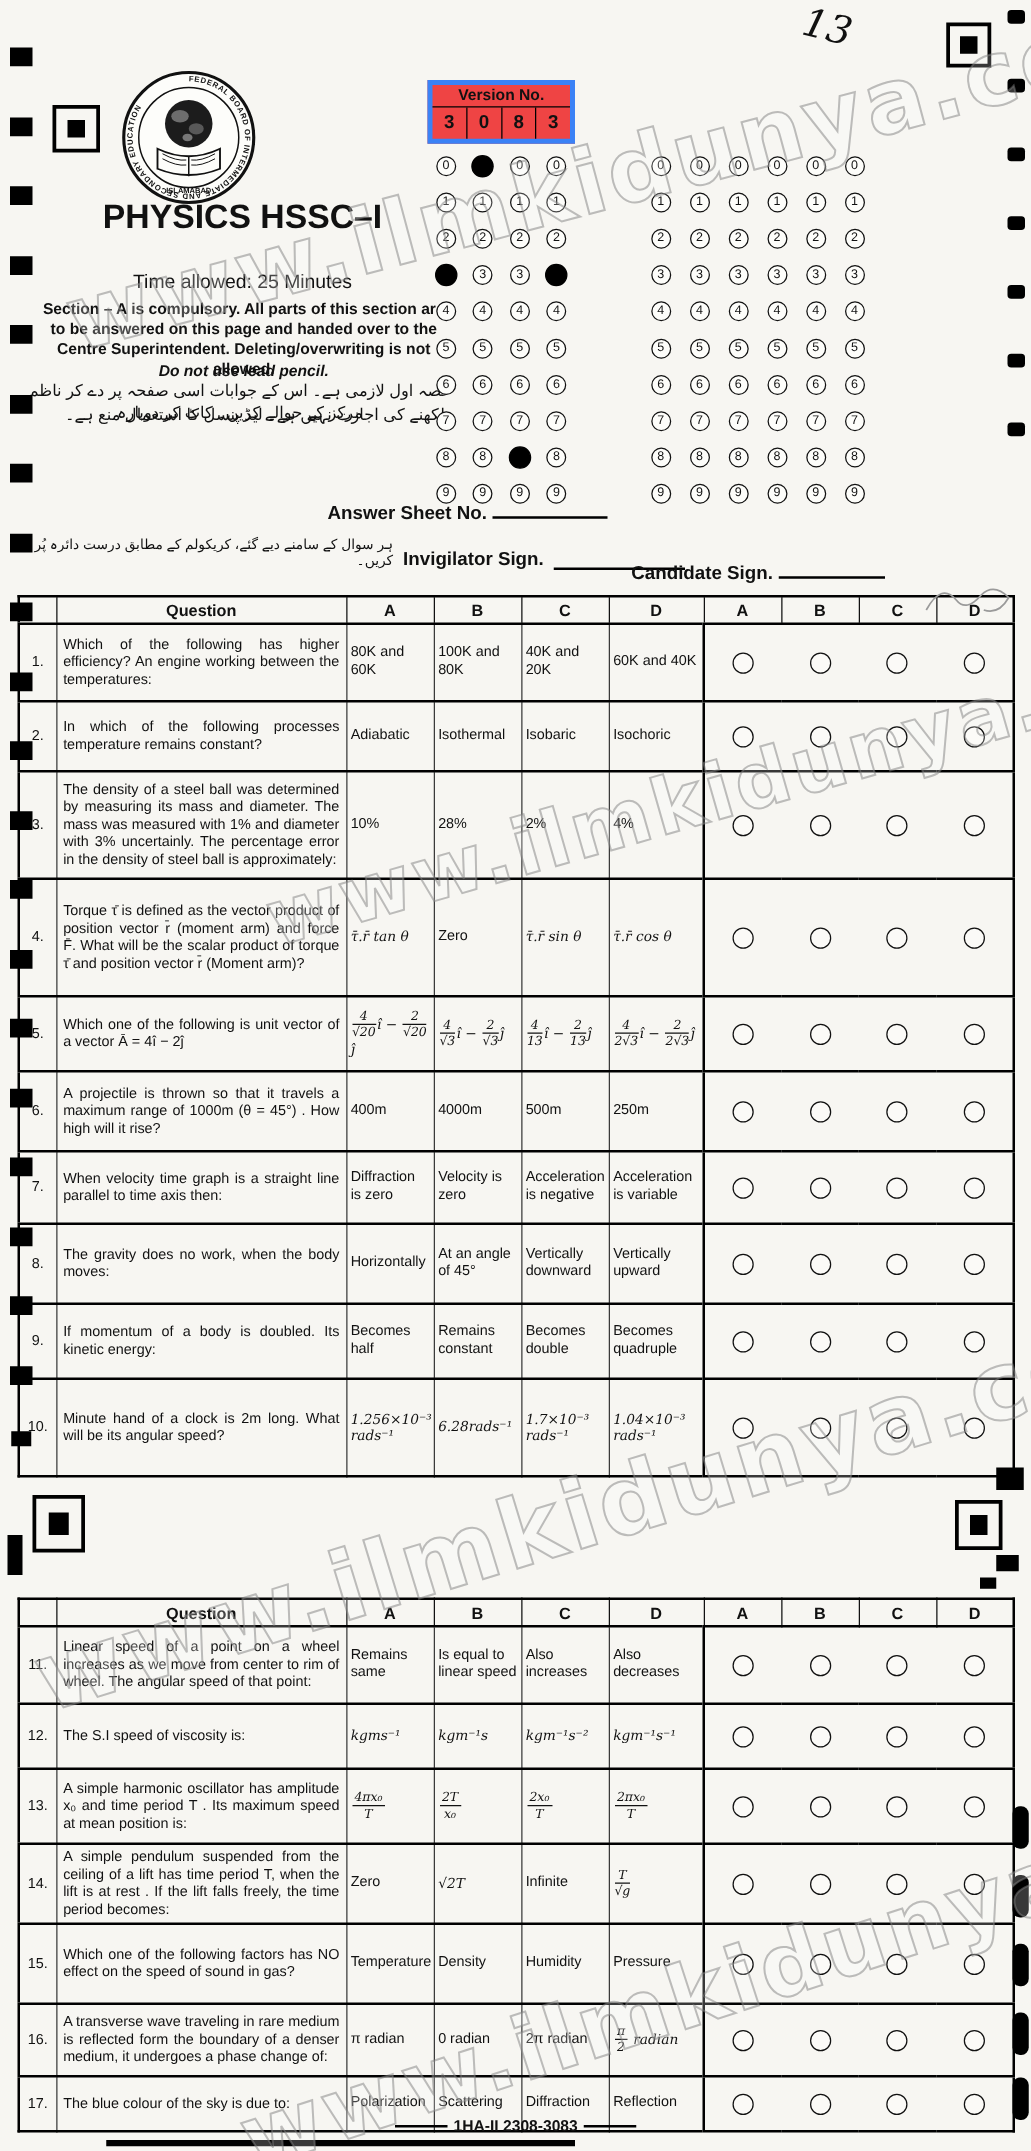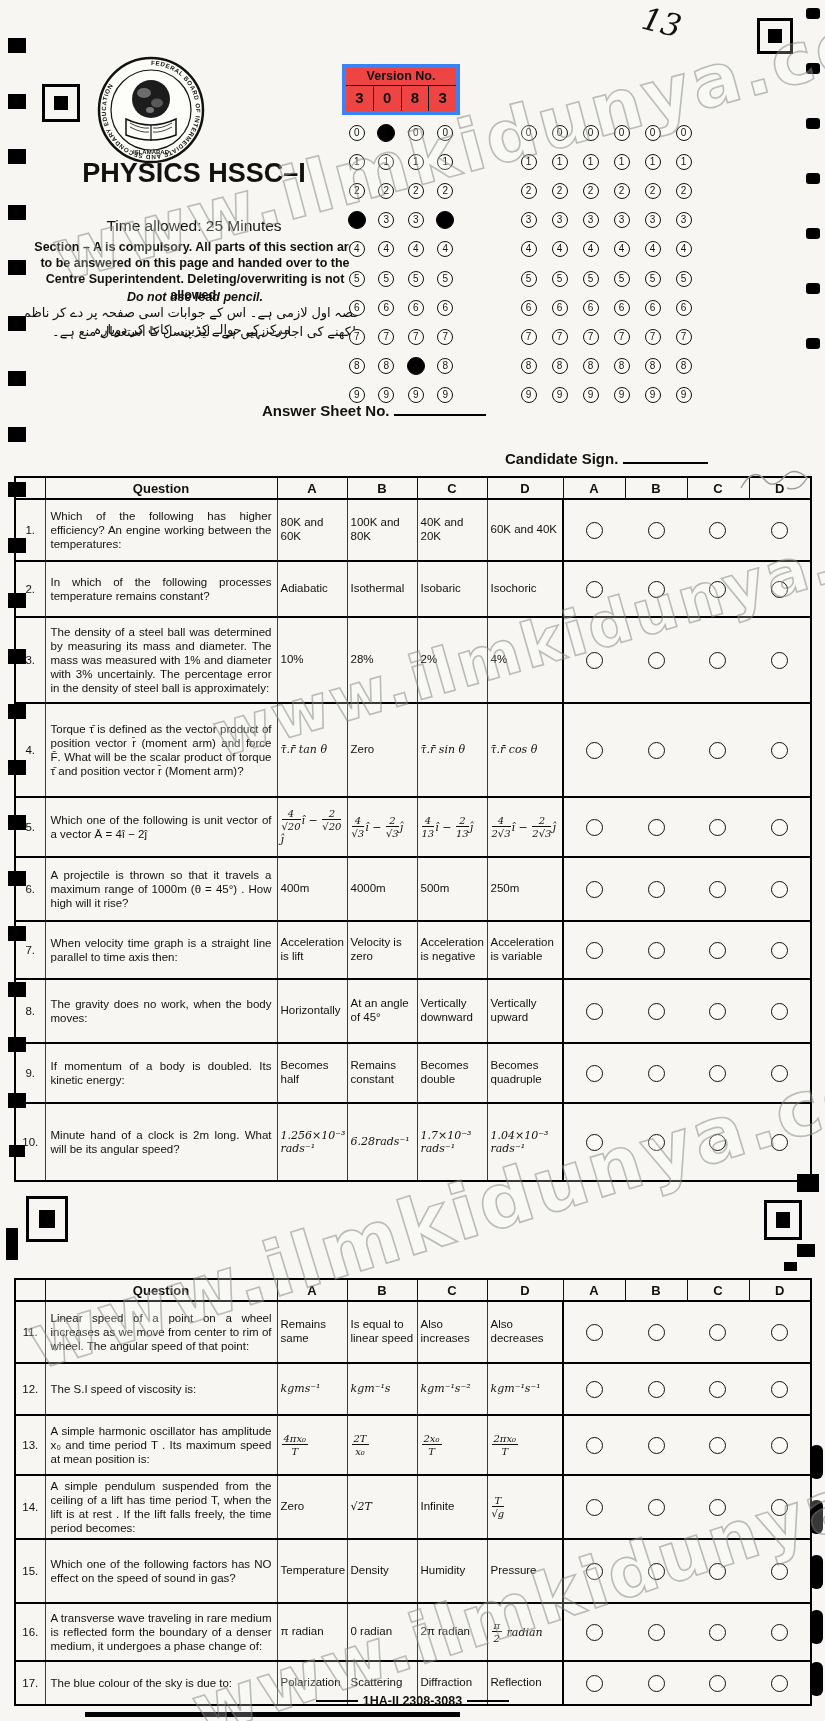--- a/index.html
+++ b/index.html
@@ -240,20 +240,25 @@
       <span class="bdigit">9</span>
       <span class="bdigit">9</span>
       <span class="bdigit">9</span>
       <span class="bdigit">9</span>
     </div>
 
   <div class="asn">
     <span>Answer Sheet No.</span>
     <span class="uline" style="width:92px;"></span>
   </div>
+  <div class="invrow">
+    <span class="inv-urdu">ہر سوال کے سامنے دیے گئے، کریکولم کے مطابق درست دائرہ پُر کریں۔</span>
+    <span class="inv-label">Invigilator Sign.</span>
+    <span class="uline" style="width:105px;"></span>
+  </div>
   <div class="cand">
     <span>Candidate Sign.</span>
     <span class="uline" style="width:85px;"></span>
   </div>
   <svg class="squig" width="80" height="42">
     <path d="M6,30 Q18,8 30,22 Q38,32 50,18 Q60,8 72,20 Q64,34 52,30" fill="none" stroke="#9a9a9a" stroke-width="1.4"></path>
   </svg>
 
   <table class="qtable" id="table1">
     <colgroup>
@@ -399,21 +404,21 @@
               <span class="abub"></span>
               <span class="abub"></span>
               <span class="abub"></span>
               <span class="abub"></span>
             </div>
           </td>
         </tr>
         <tr style="height: 58px;">
           <td class="qnum">7.</td>
           <td class="qtext">When velocity time graph is a straight line parallel to time axis then:</td>
-          <td class="opt">Acceleration is lift</td>
+          <td class="opt">Diffraction is zero</td>
           <td class="opt">Velocity is zero</td>
           <td class="opt">Acceleration is negative</td>
           <td class="opt">Acceleration is variable</td>
           <td colspan="4" class="bubcell">
             <div class="bubwrap">
               <span class="abub"></span>
               <span class="abub"></span>
               <span class="abub"></span>
               <span class="abub"></span>
             </div>

